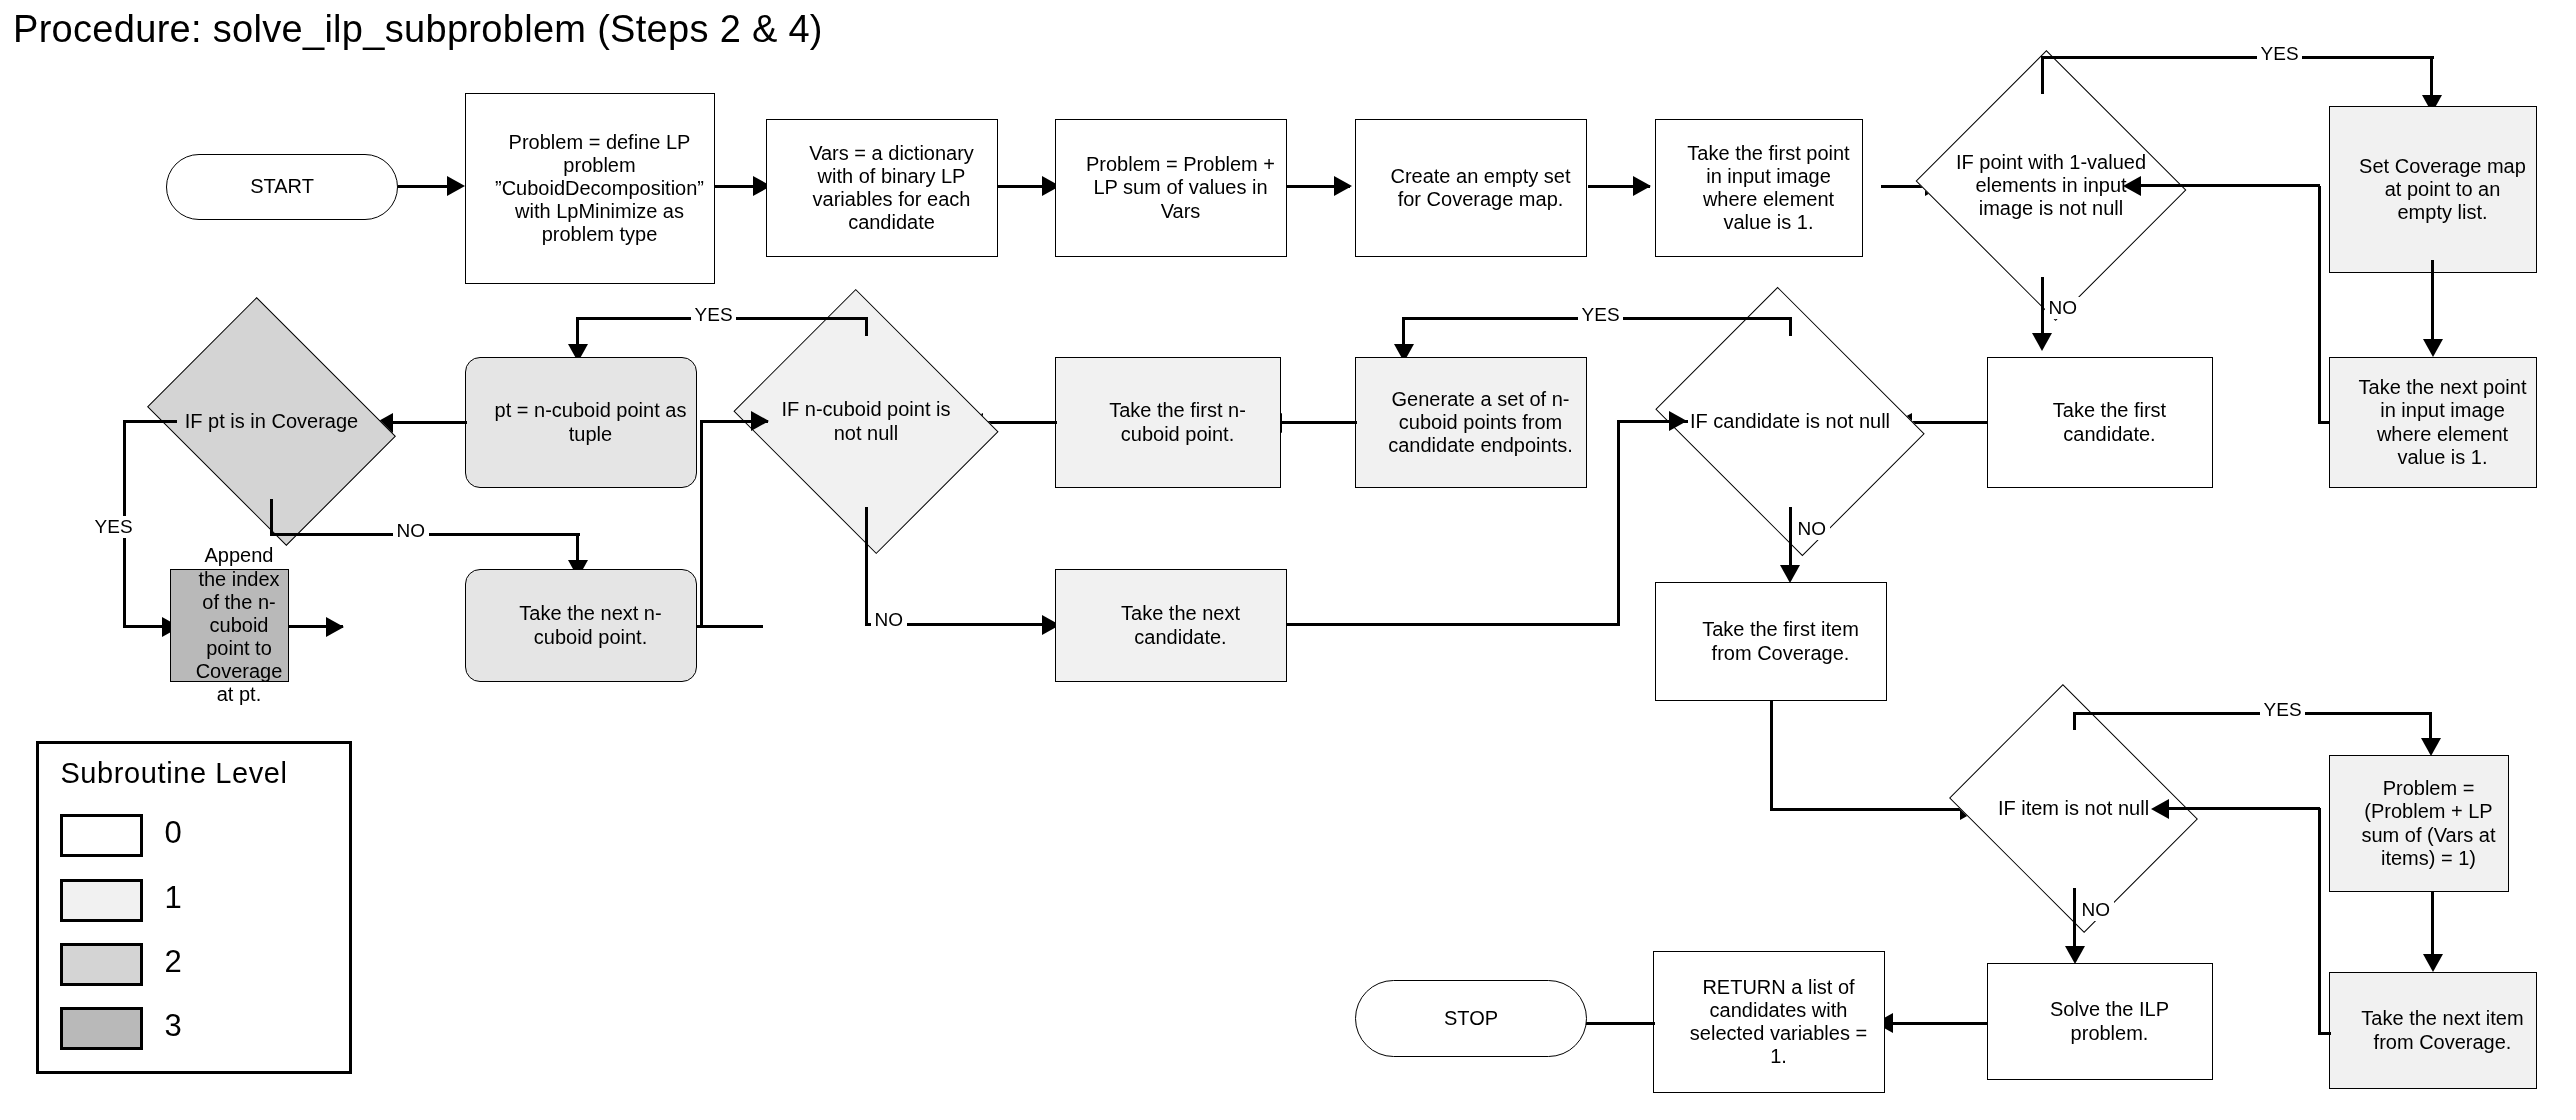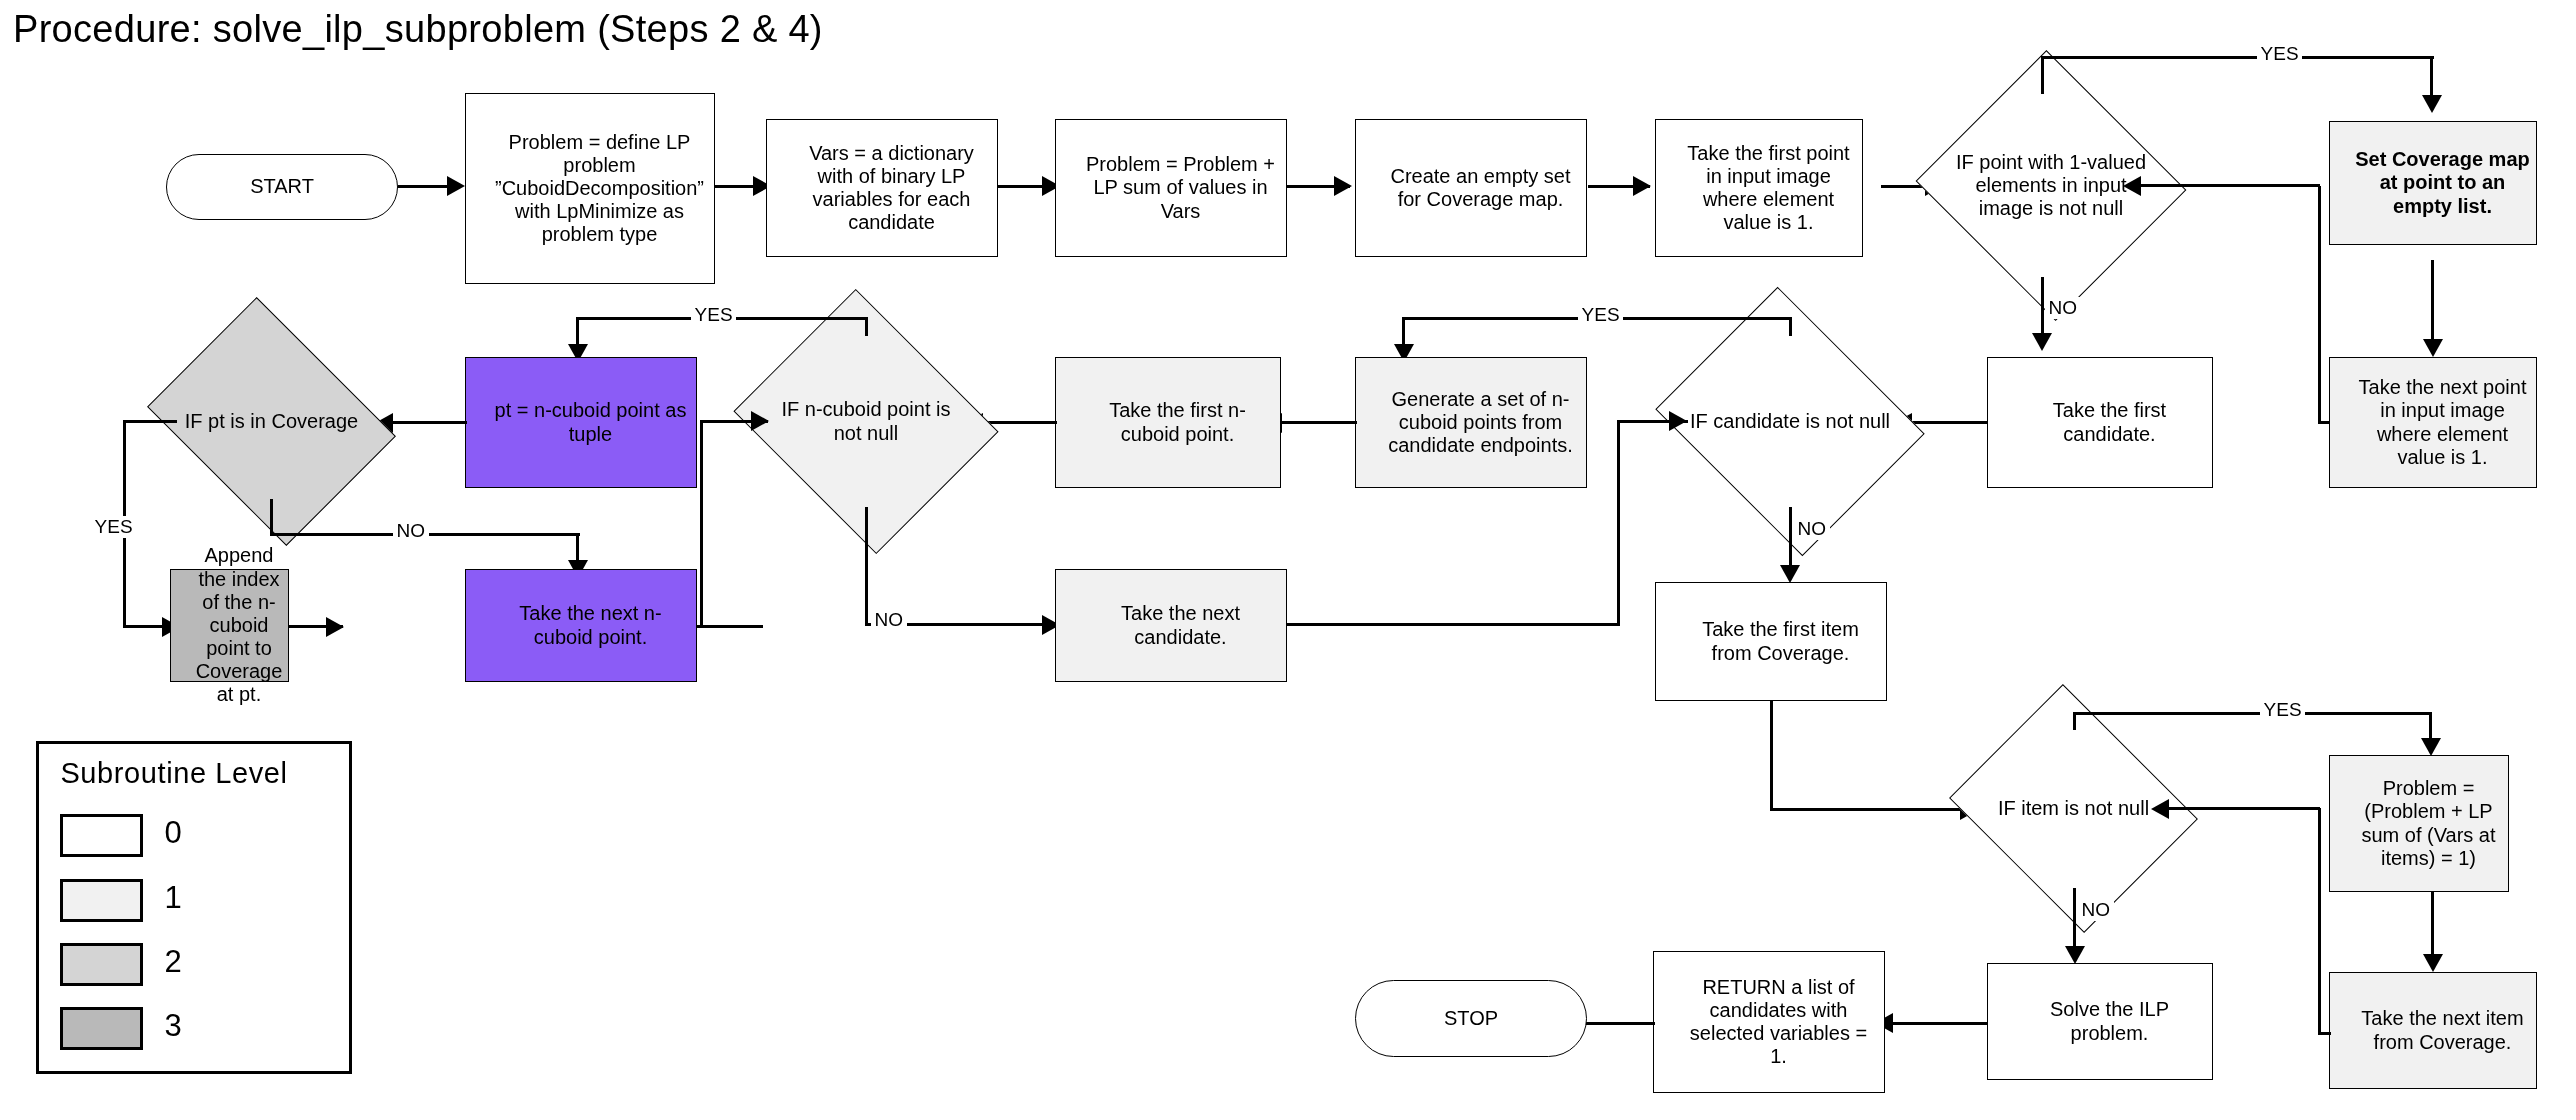--- a/index.html
+++ b/index.html
@@ -16,21 +16,21 @@
   .node{
     position:absolute;box-sizing:border-box;
     display:flex;align-items:center;justify-content:center;
     text-align:center;color:#000;line-height:1.16;
     font-size:20px;font-family:"Liberation Sans",sans-serif;
     padding:3.6px 6px;
   }
   .proc{border:1.2px solid #000;background:#ffffff;padding-left:25px;}
   .lvl0{background:#ffffff;}
   .lvl1{background:#f1f1f1;}
-  .lvl2{background:#8b5cf6;}
+  .lvl2{background:#e5e5e5;border-radius:15px;}
   .lvl3{background:#b9b9b9;}
 
   .term{
     border:1.2px solid #000;border-radius:54px;background:#ffffff;
   }
 
   .dec{position:absolute;}
   .dec .dshape{
     position:absolute;inset:0;
     background:#ffffff;border:1.2px solid #000;
@@ -113,21 +113,21 @@
     <div class="dshape"></div>
     <div class="dtext">IF point with 1-valued elements in input image is not null</div>
   </div>
 
   <div class="v" style="left:2041px;top:56px;height:38px;"></div>
   <div class="h" style="left:2041px;top:56px;width:393px;"></div>
   <div class="v" style="left:2430px;top:56px;height:49px;"></div>
   <div class="ar ar-d" style="left:2422px;top:95px;"></div>
   <div class="elabel" style="left:2257px;top:43px;">YES</div>
 
-  <div class="node proc lvl1" style="left:2329px;top:121px;width:208px;height:124px;font-weight:bold;">Set Coverage map at point to an empty list.</div>
+  <div class="node proc lvl1" style="left:2329px;top:106px;width:208px;height:167px;">Set Coverage map at point to an empty list.</div>
 
   <div class="v" style="left:2431px;top:260px;height:93px;"></div>
   <div class="ar ar-d" style="left:2423px;top:339px;"></div>
 
   <div class="node proc lvl1" style="left:2329px;top:357px;width:208px;height:131px;">Take the next point in input image where element value is 1.</div>
 
   <div class="v" style="left:2318px;top:186px;height:237px;"></div>
   <div class="h" style="left:2318px;top:421px;width:12px;"></div>
   <div class="h" style="left:2141px;top:184px;width:179px;"></div>
   <div class="ar ar-l" style="left:2123px;top:176px;"></div>

